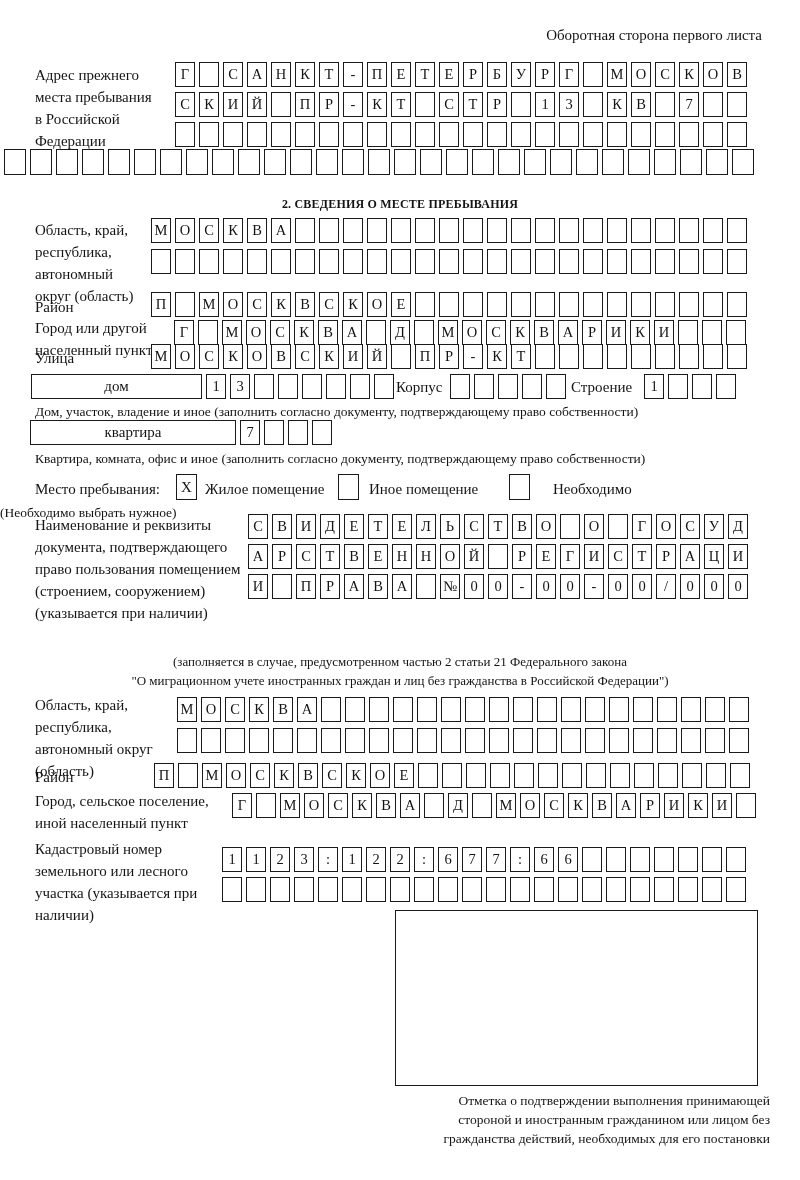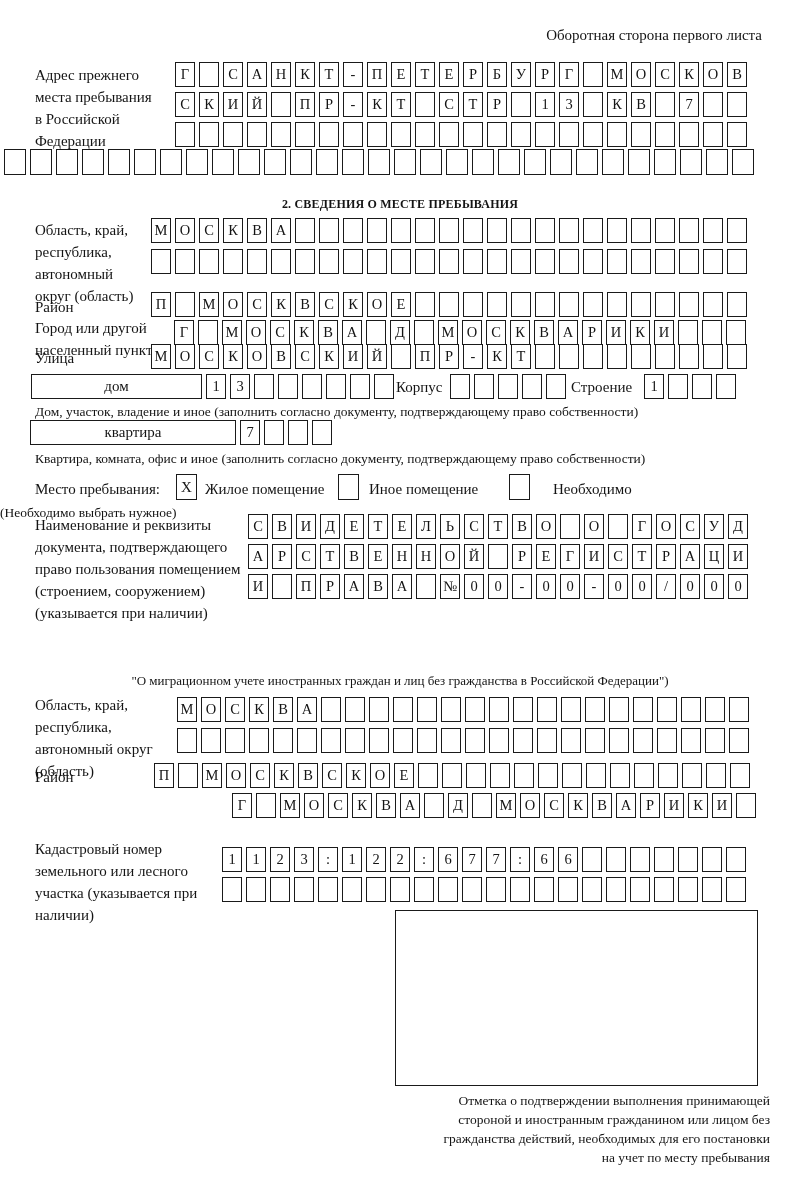--- a/index.html
+++ b/index.html
@@ -399,20 +399,21 @@
       <span class="cell">0</span>
       <span class="cell">-</span>
       <span class="cell">0</span>
       <span class="cell">0</span>
       <span class="cell">/</span>
       <span class="cell">0</span>
       <span class="cell">0</span>
       <span class="cell">0</span>
     </div>
 
+  <div class="centered law-line" style="top:652px">(заполняется в случае, предусмотренном частью 2 статьи 21 Федерального закона</div>
   <div class="centered law-line" style="top:671px">"О миграционном учете иностранных граждан и лиц без гражданства в Российской Федерации")</div>
 
   <div class="lbl" style="left:35px;top:694px;width:145px">Область, край, республика, автономный округ (область)</div>
   <div class="boxrow" style="left:177px;top:697px">
       <span class="cell">М</span>
       <span class="cell">О</span>
       <span class="cell">С</span>
       <span class="cell">К</span>
       <span class="cell">В</span>
       <span class="cell">А</span>
@@ -484,20 +485,21 @@
       <span class="cell"></span>
       <span class="cell"></span>
       <span class="cell"></span>
       <span class="cell"></span>
       <span class="cell"></span>
       <span class="cell"></span>
       <span class="cell"></span>
       <span class="cell"></span>
     </div>
 
+  <div class="lbl" style="left:35px;top:790px;width:200px">Город, сельское поселение, иной населенный пункт</div>
   <div class="boxrow" style="left:232px;top:793px">
       <span class="cell">Г</span>
       <span class="cell"></span>
       <span class="cell">М</span>
       <span class="cell">О</span>
       <span class="cell">С</span>
       <span class="cell">К</span>
       <span class="cell">В</span>
       <span class="cell">А</span>
       <span class="cell"></span>
@@ -564,16 +566,15 @@
       <span class="cell"></span>
       <span class="cell"></span>
       <span class="cell"></span>
     </div>
 
   <div class="stamp" style="left:395px;top:910px;width:363px;height:176px"></div>
   <div class="caption" style="left:390px;top:1091px;width:380px">
     <div class="cap-line">Отметка о подтверждении выполнения принимающей</div>
     <div class="cap-line">стороной и иностранным гражданином или лицом без</div>
     <div class="cap-line">гражданства действий, необходимых для его постановки</div>
-    <div class="cap-line">на учет по месту пребывания</div>
   </div>
 
 </div>
 
 </body></html>

